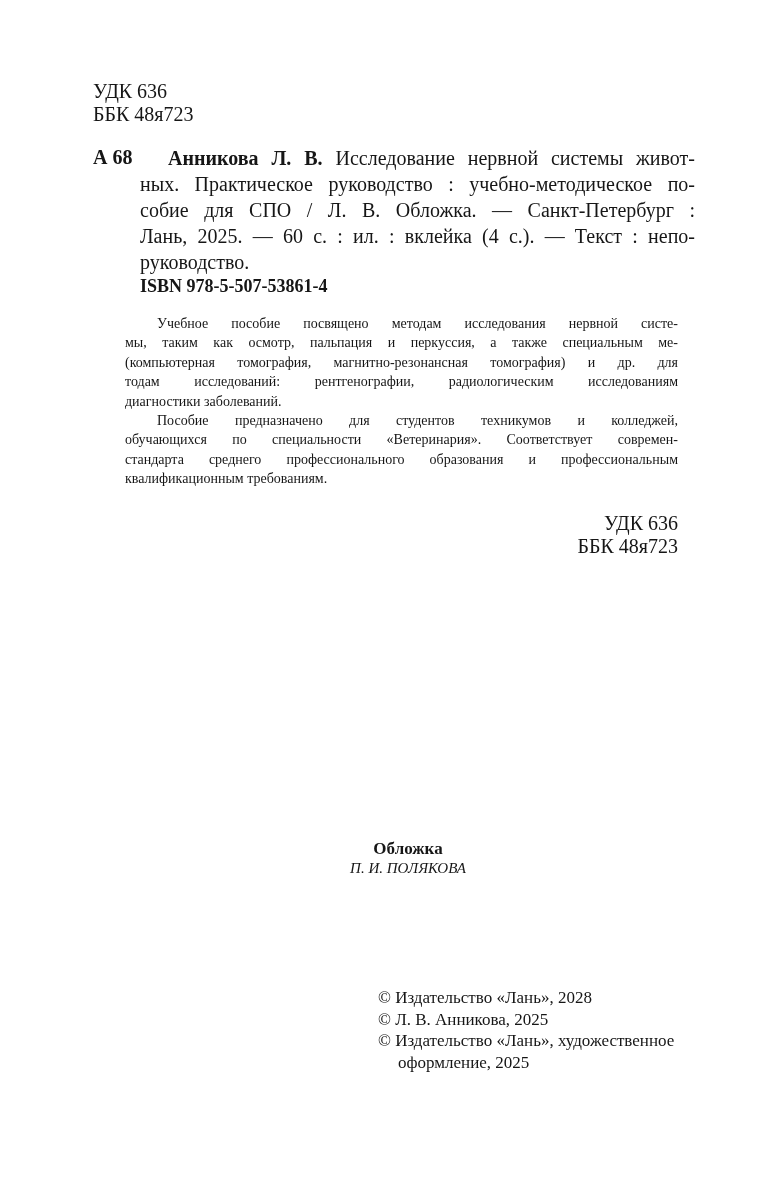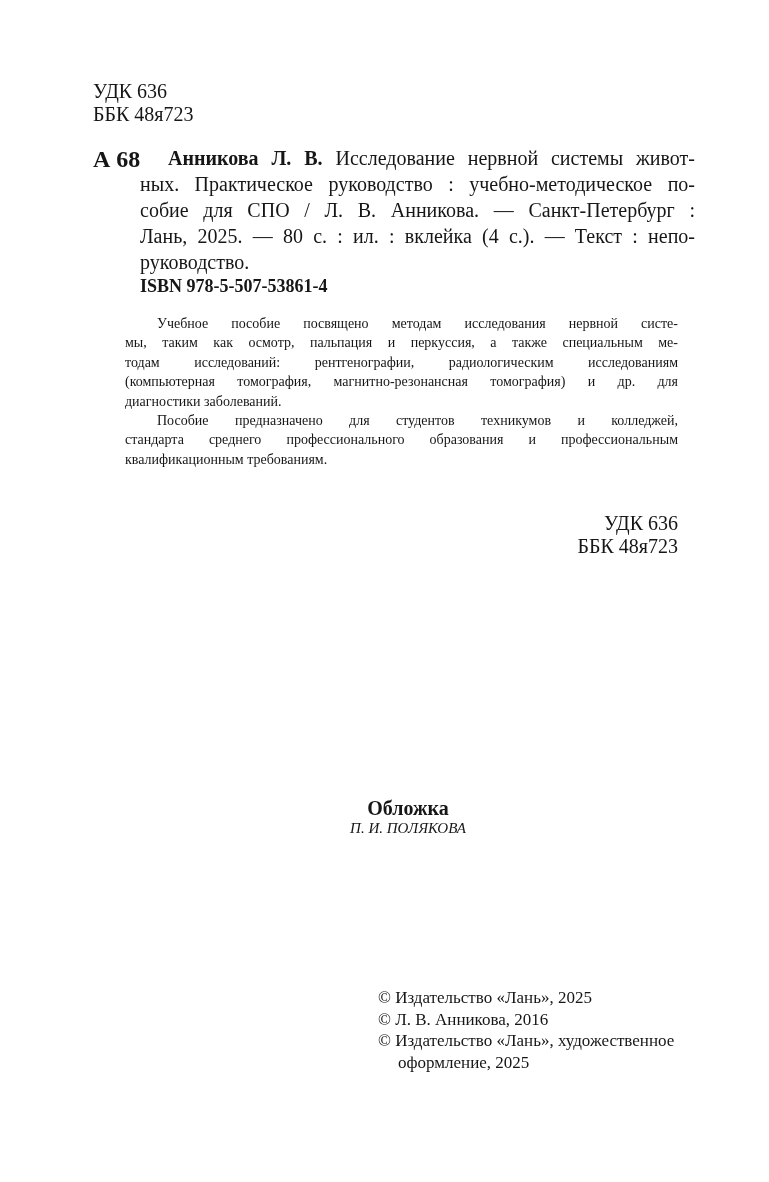--- a/index.html
+++ b/index.html
@@ -20,21 +20,21 @@
   
   .top-codes {
     left: 93px; top: 80px;
     font-size: 20px; line-height: 23px;
     white-space: nowrap;
   }
 
   
   .bib-label {
     left: 93px; top: 146px;
-    font-size: 24px; font-weight: bold;
+    font-size: 20px; font-weight: bold;
     white-space: nowrap;
   }
   .bib {
     left: 140px; top: 145px; width: 555px;
     font-size: 20px; line-height: 26px;
   }
   .bib .first-line {
     text-indent: 28px;
     text-align: justify;
     text-align-last: justify;
@@ -64,21 +64,21 @@
     left: 125px; top: 512px; width: 553px;
     text-align: right;
     font-size: 20px; line-height: 23px;
   }
 
   .cover-credit {
     left: 125px; top: 799px; width: 566px;
     text-align: center;
     line-height: 19.5px;
   }
-  .cover-credit .credit-title { font-size: 20px; font-weight: bold; }
+  .cover-credit .credit-title { font-size: 17px; font-weight: bold; margin-top: 40px; }
   .cover-credit .credit-name  { font-size: 15px; font-style: italic; }
 
   .copyright {
     left: 378px; top: 987px;
     font-size: 17px; line-height: 21.5px;
   }
   .copyright > div.cont { padding-left: 20px; }
 </style>
 </head>
 <body>
@@ -89,48 +89,49 @@
     <div>УДК 636</div>
     <div>ББК 48я723</div>
   </div>
 
   <div class="abs bib-label">А 68</div>
 
   <div class="abs bib just">
     <div class="first-line"><span class="author">Анникова Л. В.</span> <span>Исследование нервной системы живот-</span></div>
 
   <div>ных. Практическое руководство : учебно-методическое по-</div>
-      <div>собие для СПО / Л. В. Анникова. — Санкт-Петербург :</div>
-      <div>Лань, 2025. — 80 с. : ил. : вклейка (4 с.). — Текст : непо-</div>
+      <div>собие для СПО / Л. В. Обложка. — Санкт-Петербург :</div>
+      <div>Лань, 2025. — 60 с. : ил. : вклейка (4 с.). — Текст : непо-</div>
       <div class="end">руководство.</div>
     </div>
 
   <div class="abs isbn">ISBN 978-5-507-53861-4</div>
 
   <div class="abs annotation just">
       <div class="first">Учебное пособие посвящено методам исследования нервной систе-</div>
       <div>мы, таким как осмотр, пальпация и перкуссия, а также специальным ме-</div>
+      <div>(компьютерная томография, магнитно-резонансная томография) и др. для</div>
       <div>тодам исследований: рентгенографии, радиологическим исследованиям</div>
-      <div>(компьютерная томография, магнитно-резонансная томография) и др. для</div>
       <div class="end">диагностики заболеваний.</div>
       <div class="first">Пособие предназначено для студентов техникумов и колледжей,</div>
+      <div>обучающихся по специальности «Ветеринария». Соответствует современ-</div>
       <div>стандарта среднего профессионального образования и профессиональным</div>
       <div class="end">квалификационным требованиям.</div>
     </div>
 
   <div class="abs bottom-codes">
     <div>УДК 636</div>
     <div>ББК 48я723</div>
   </div>
 
   <div class="abs cover-credit">
     <div class="credit-title">Обложка</div>
     <div class="credit-name">П. И. ПОЛЯКОВА</div>
   </div>
 
   <div class="abs copyright">
-      <div>© Издательство «Лань», 2025</div>
-      <div>© Л. В. Анникова, 2016</div>
+      <div>© Издательство «Лань», 2028</div>
+      <div>© Л. В. Анникова, 2025</div>
       <div>© Издательство «Лань», художественное</div>
       <div class="cont">оформление, 2025</div>
     </div>
 
 </div>
 
 </body></html>

